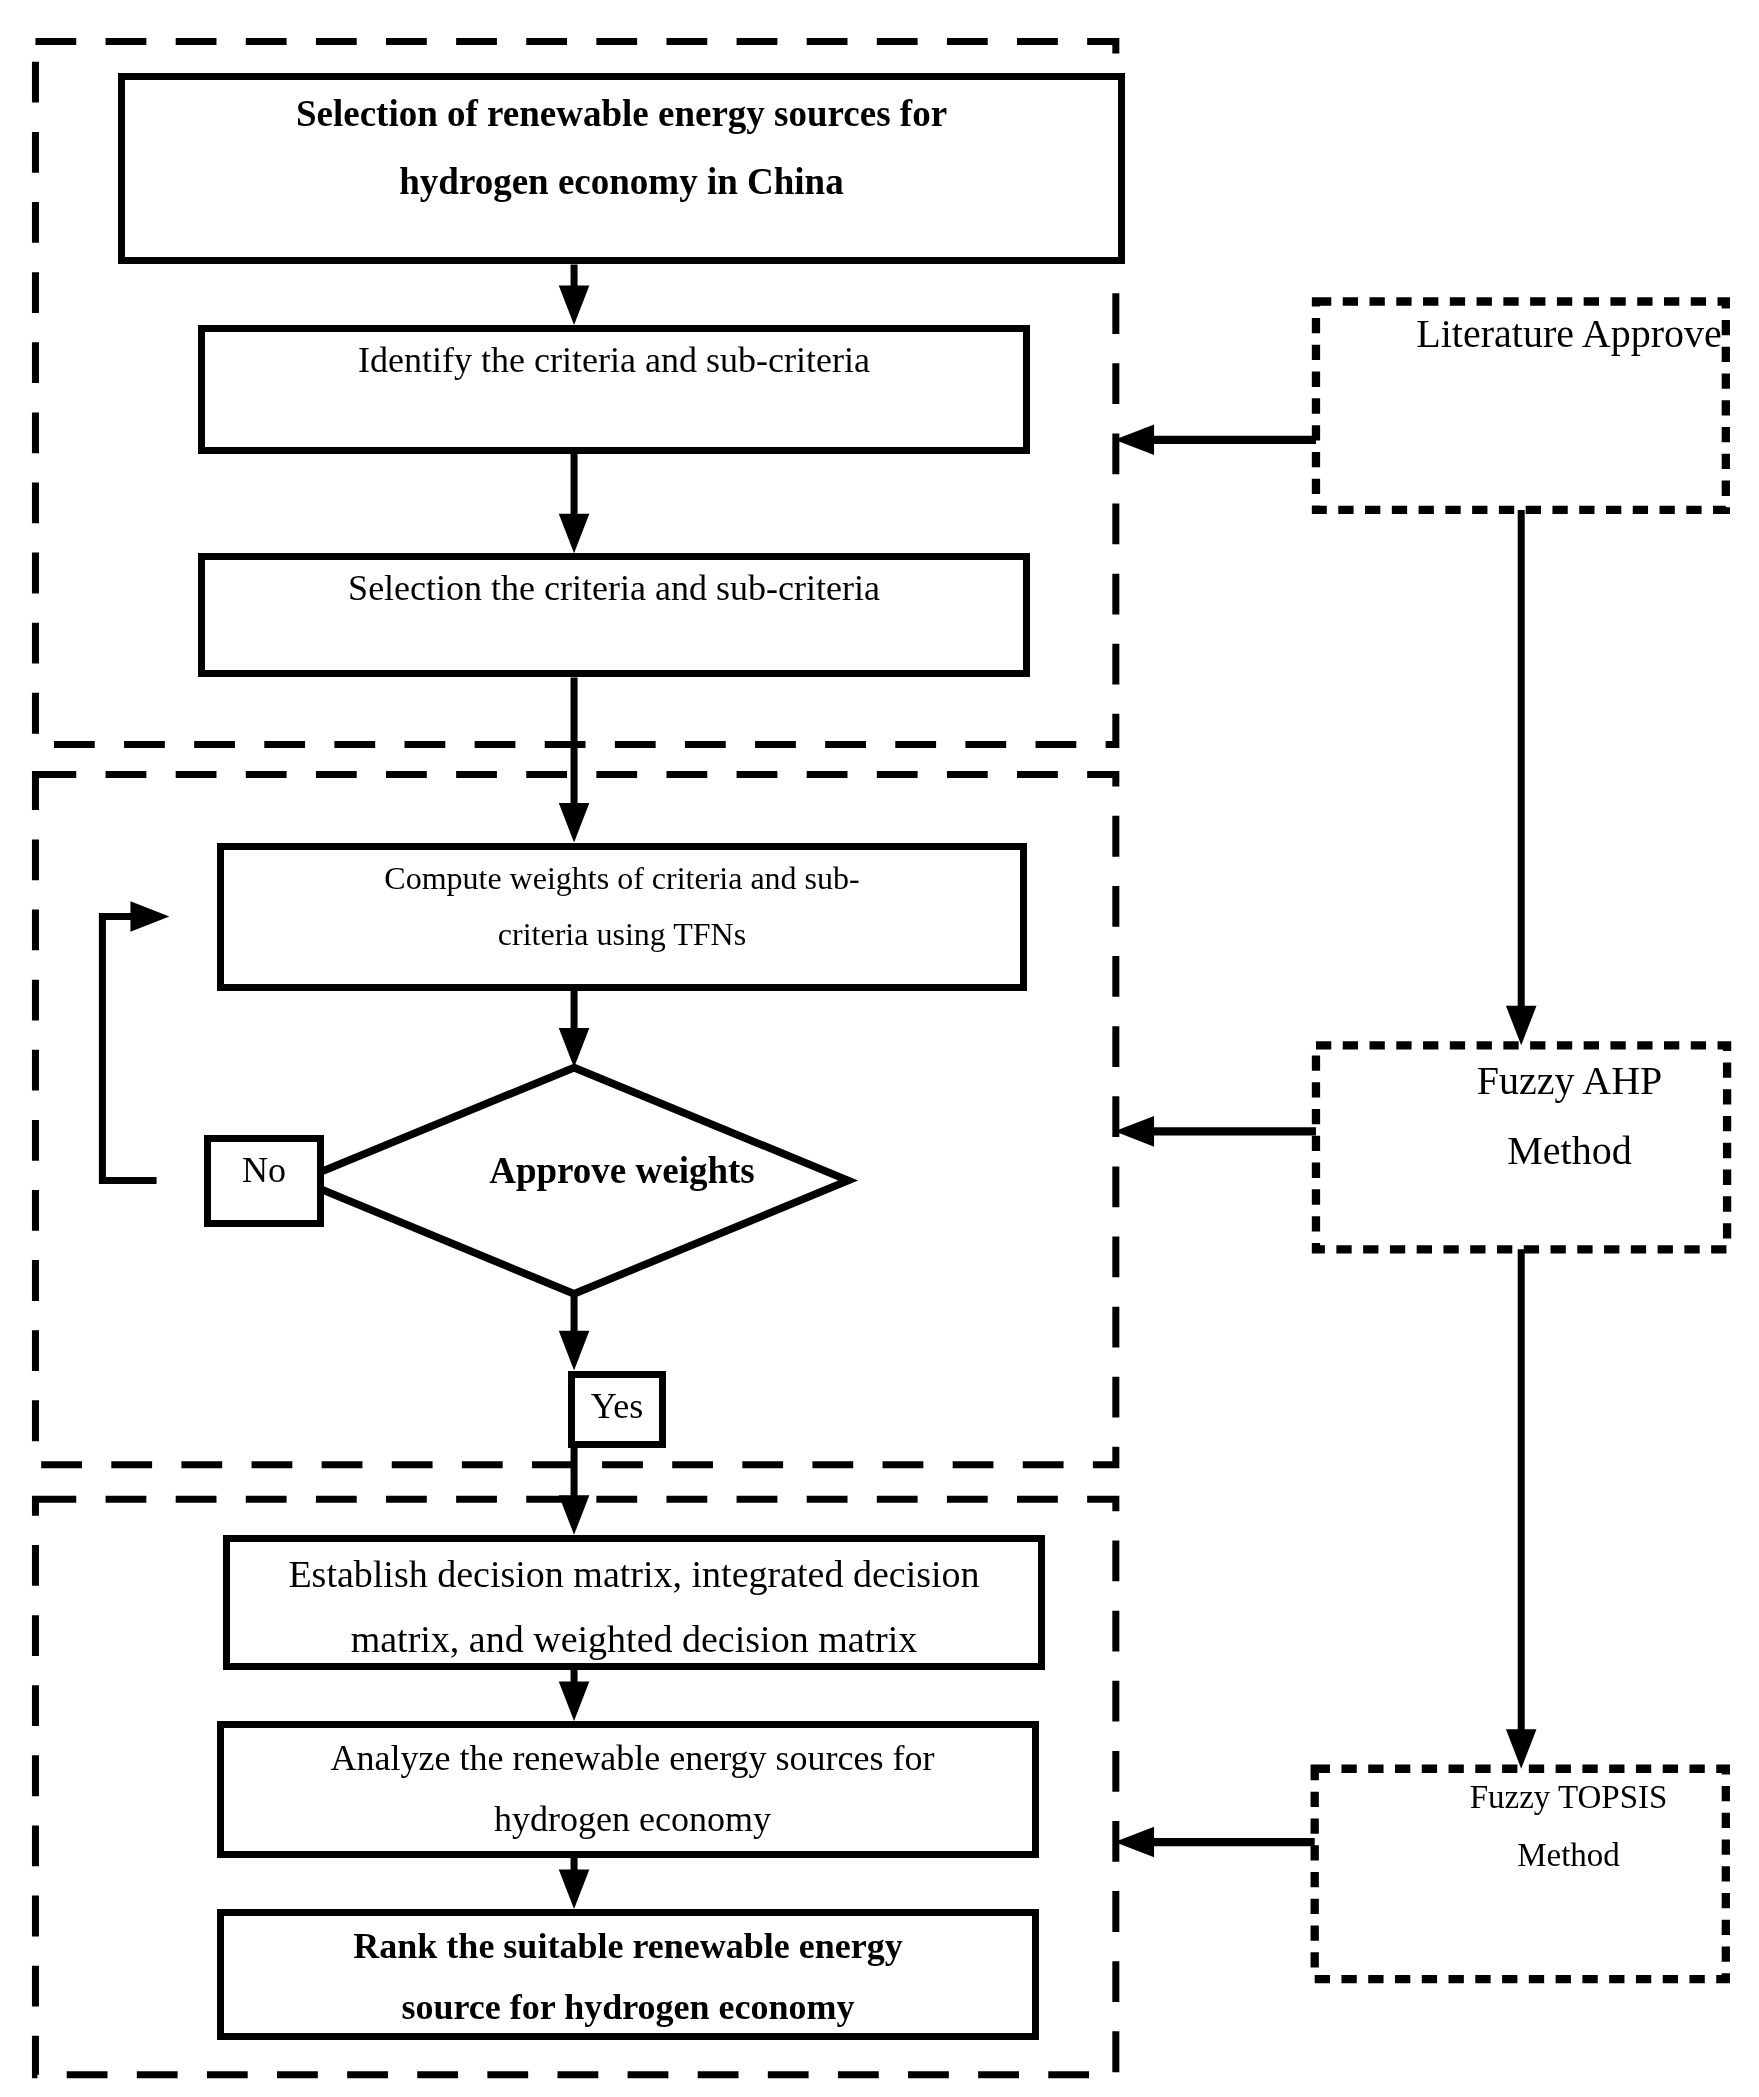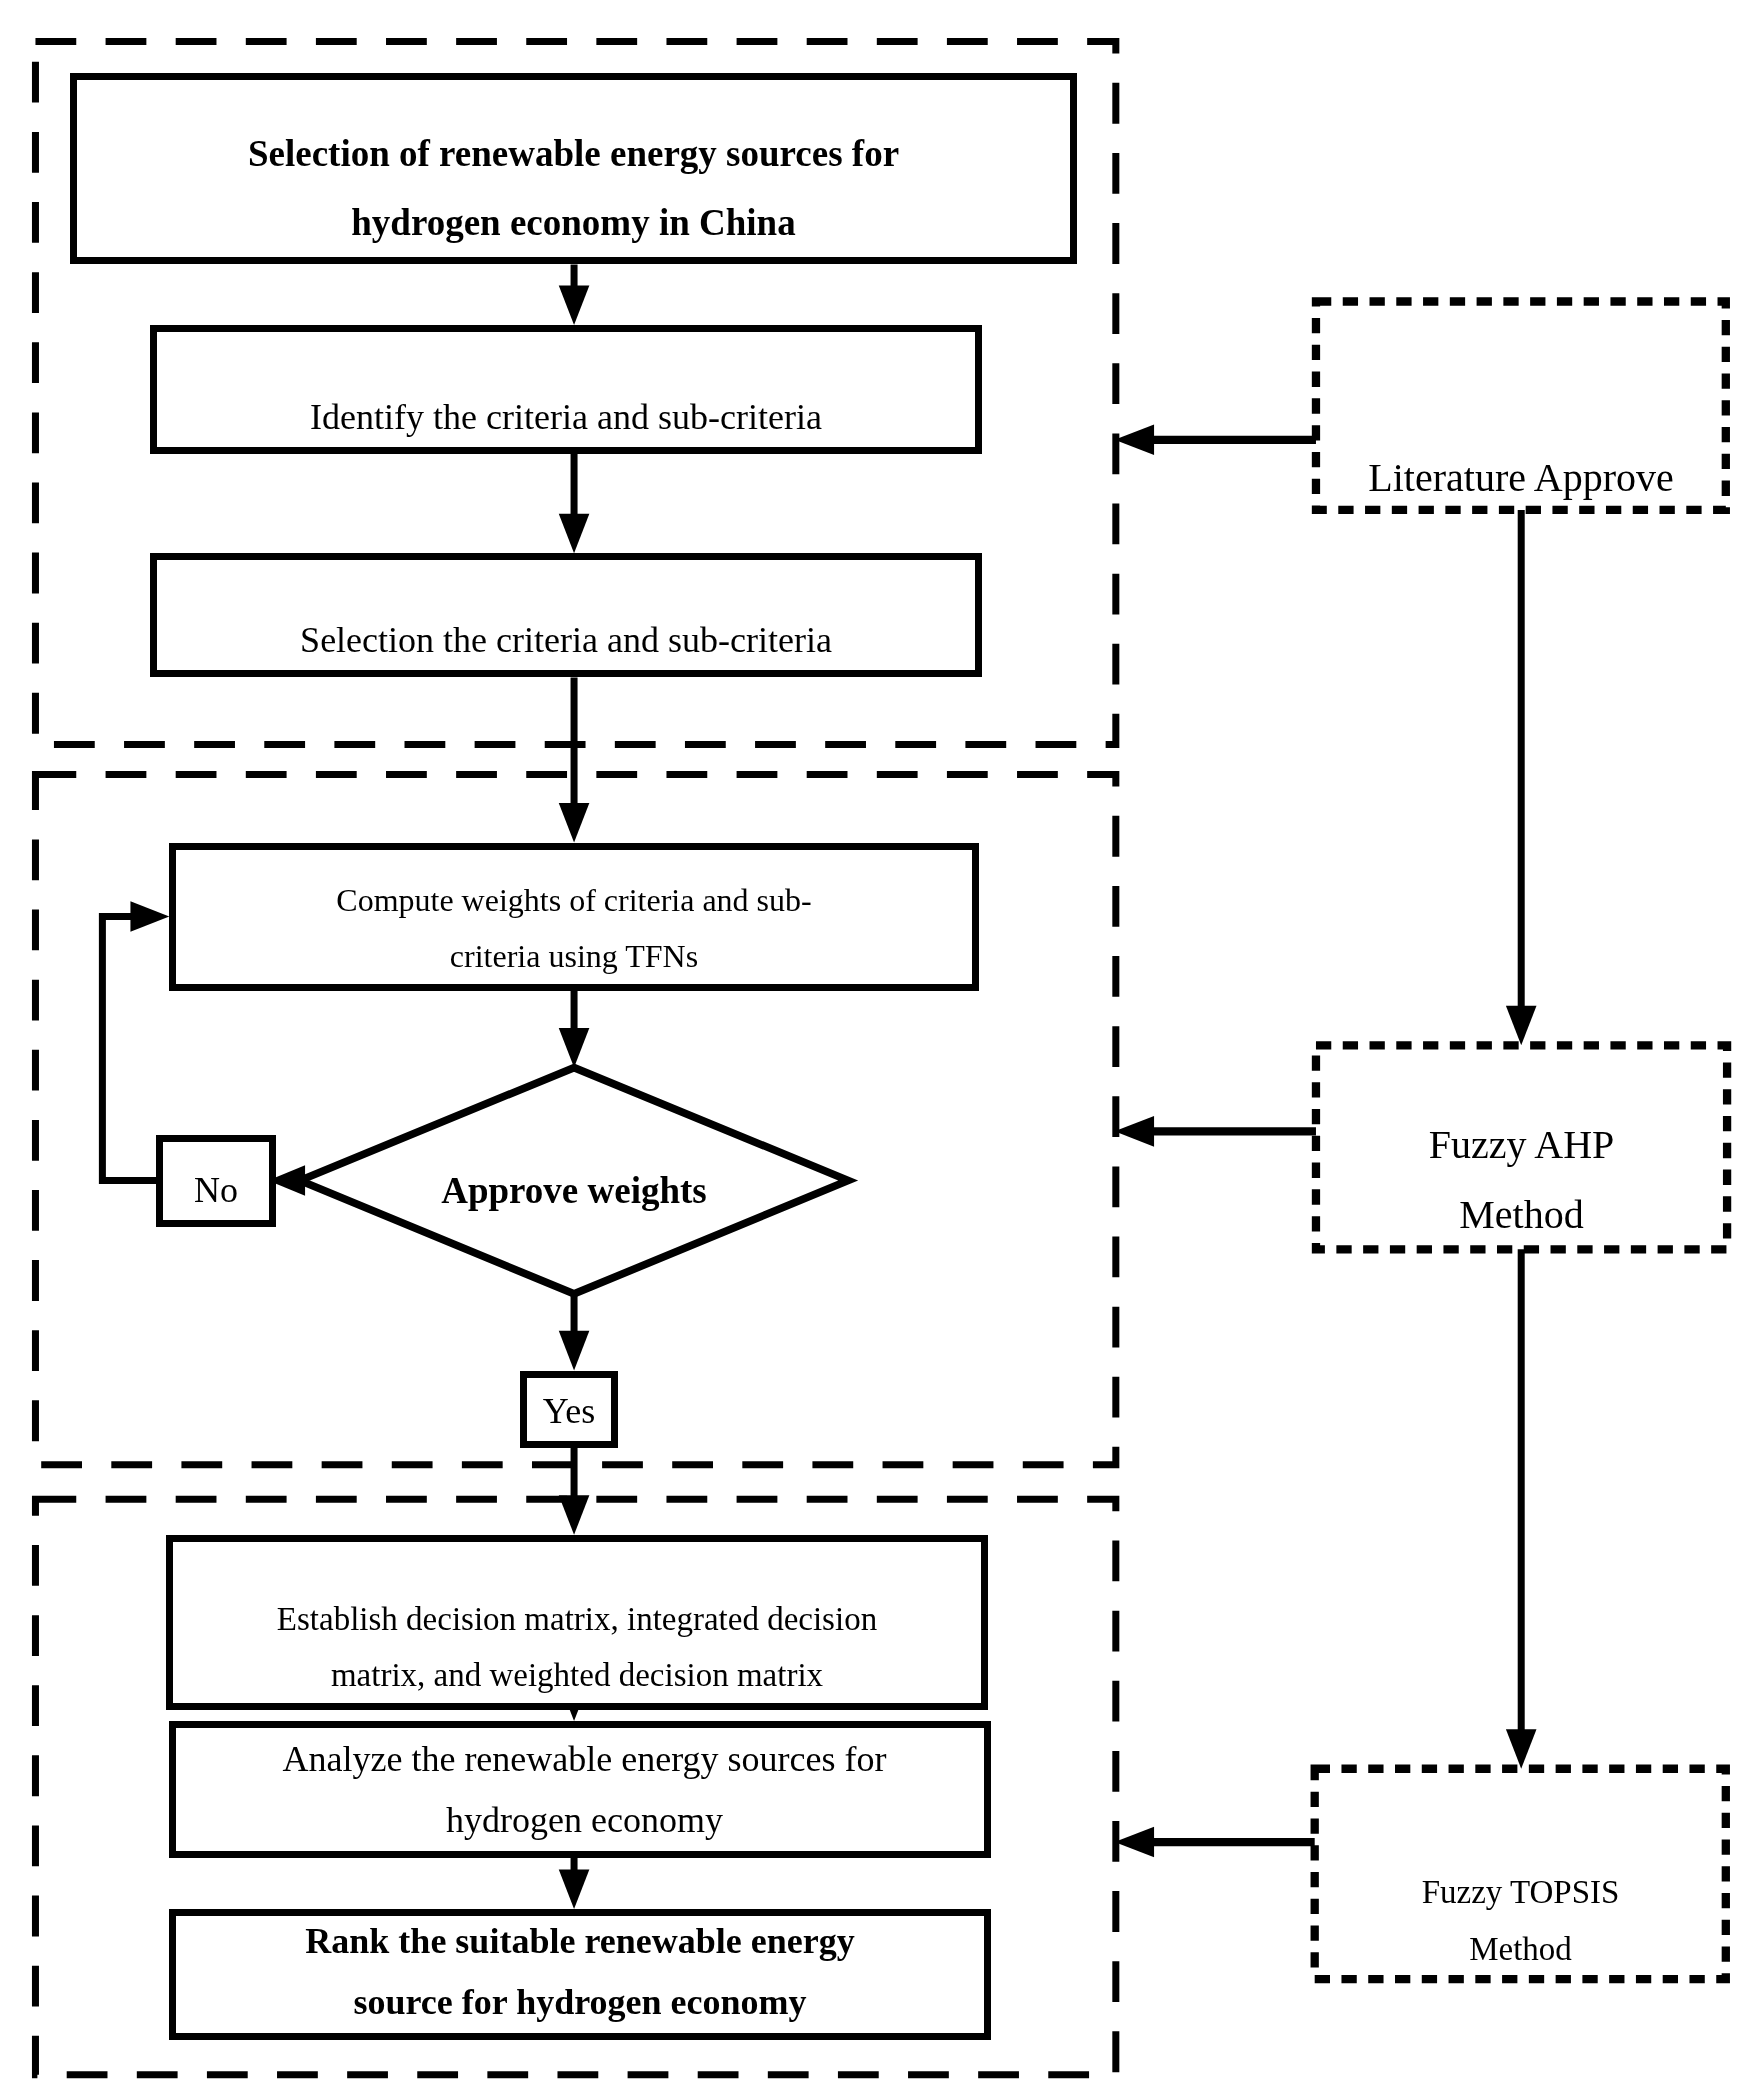--- a/index.html
+++ b/index.html
@@ -11,40 +11,41 @@
     font-family:"Liberation Serif","DejaVu Serif",serif;
     color:#000;
   }
   svg.layer{
     position:absolute;left:0;top:0;width:1760px;height:2097px;
   }
   .node{
     position:absolute;
     box-sizing:border-box;
     display:flex;
-    align-items:flex-end;
+    align-items:flex-start;
     justify-content:center;
     text-align:center;
     white-space:pre-line;
     line-height:1.6;
     background:#ffffff;
+    margin-left:48px;
   }
   .solid{border:7.7px solid #000;}
   .plain{background:transparent;}
   .bold{font-weight:bold;}
 
   
   .n-title   {left:70px;  top:73px;  width:1007px; height:191px; font-size:37px; line-height:1.85;}
   .n-identify{left:150px;  top:325px;  width:832px; height:129px; font-size:36px;}
   .n-finalize{left:150px;  top:553px;  width:832px; height:124px; font-size:36px;}
   .n-compute {left:169px;  top:843px; width:810px; height:148px; font-size:32px; line-height:1.75;}
   .n-approve {left:357px;  top:1141px; width:434px;  height:79px; font-size:37px;}
   .n-no      {left:156px;  top:1135px; width:120px;  height:92px; font-size:36px;}
   .n-yes     {left:520px;  top:1371px; width:98px;  height:77px; font-size:36px;}
-  .n-establish{left:166px; top:1535px; width:822px; height:175px; font-size:33px; line-height:1.7;}
+  .n-establish{left:175px; top:1535px; width:822px; height:135px; font-size:38px; line-height:1.7;}
   .n-analyze {left:169px;  top:1721px; width:822px; height:137px; font-size:36px; line-height:1.7;padding-left:9px;}
   .n-rank    {left:169px;  top:1909px; width:822px; height:131px; font-size:36px; line-height:1.7;}
 
   
   .n-literature{left:1316px; top:302px;  width:410px; height:208px; font-size:40px;}
   .n-fahp      {left:1316px; top:1046px; width:411px; height:204px; font-size:40px; line-height:1.75;}
   .n-ftopsis   {left:1315px; top:1769px; width:411px; height:210px; font-size:33px; line-height:1.75;}
 </style>
 </head>
 <body>

